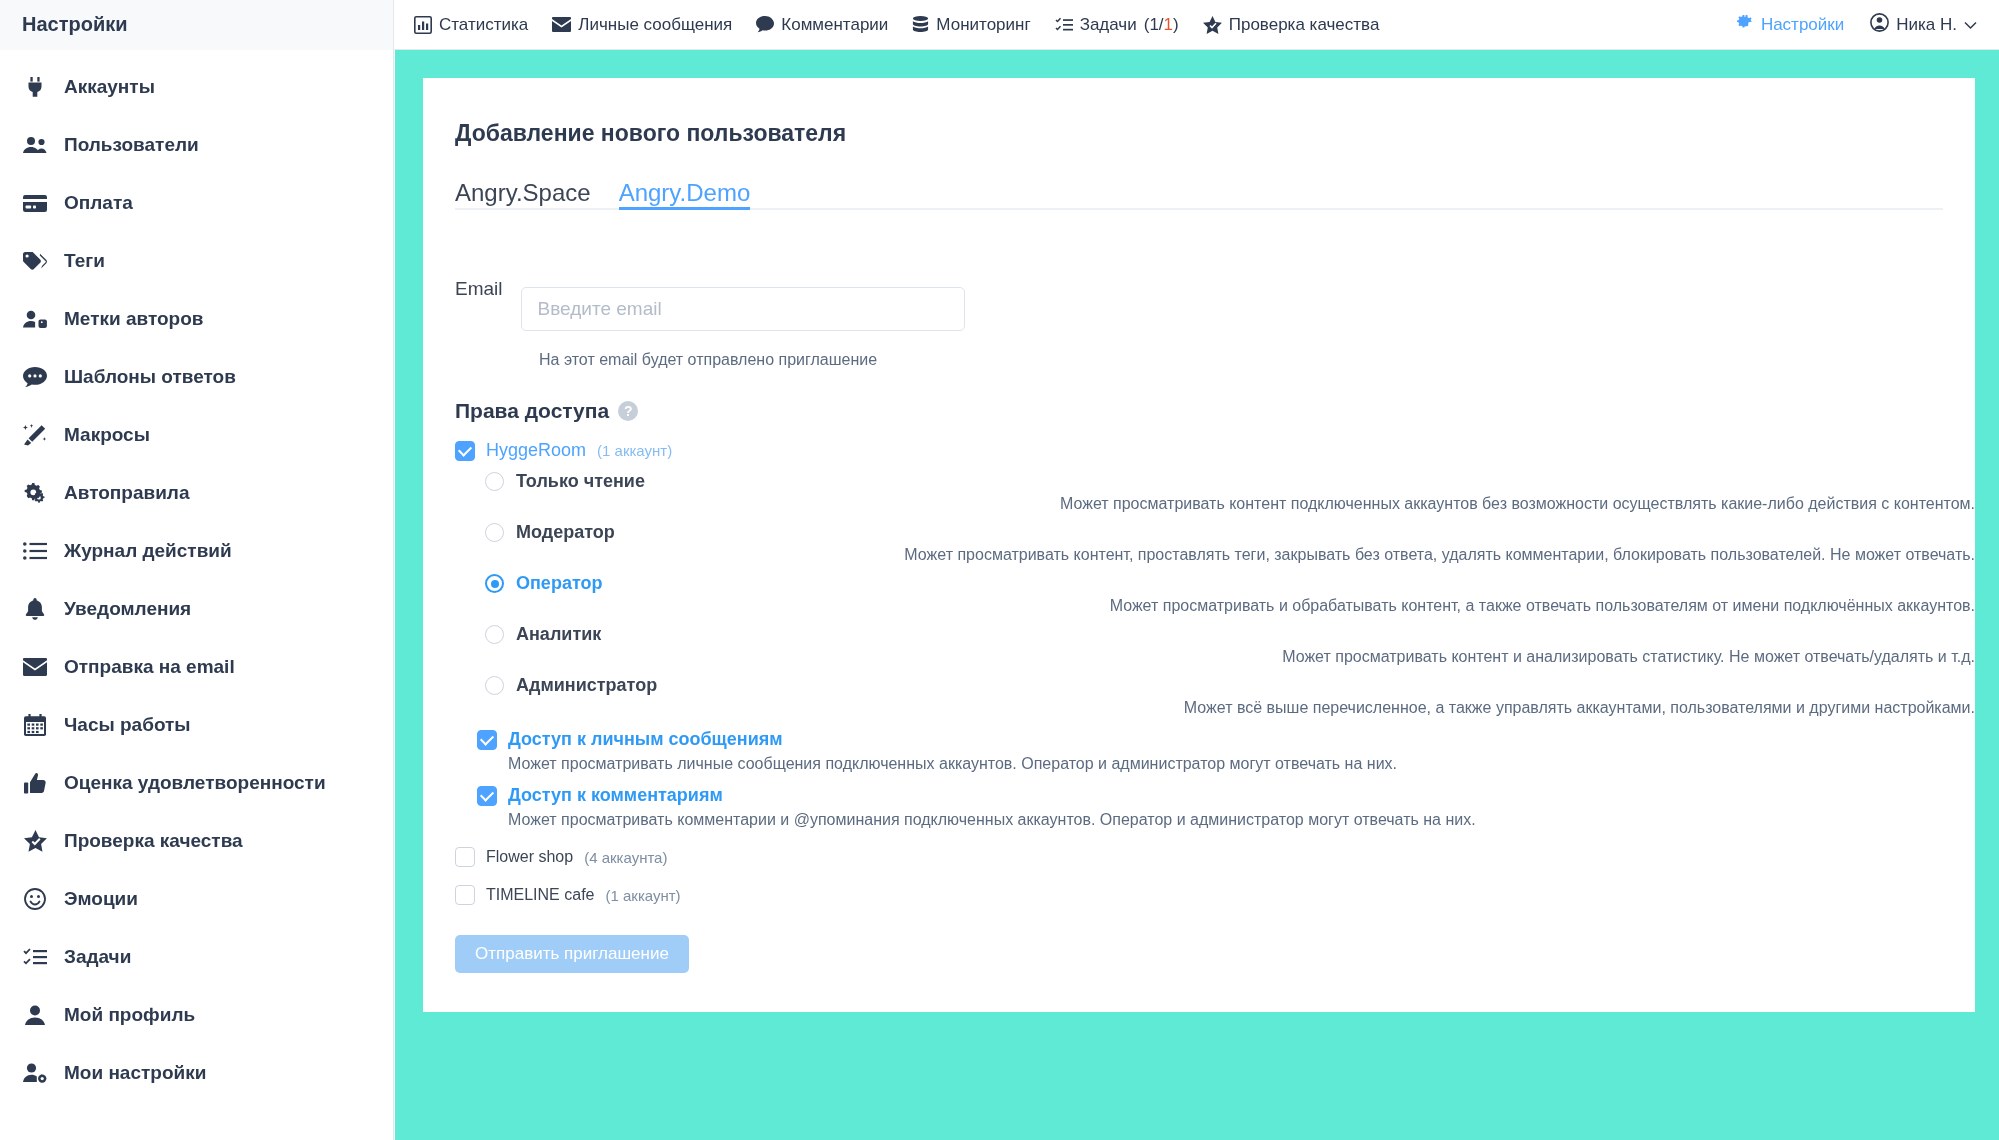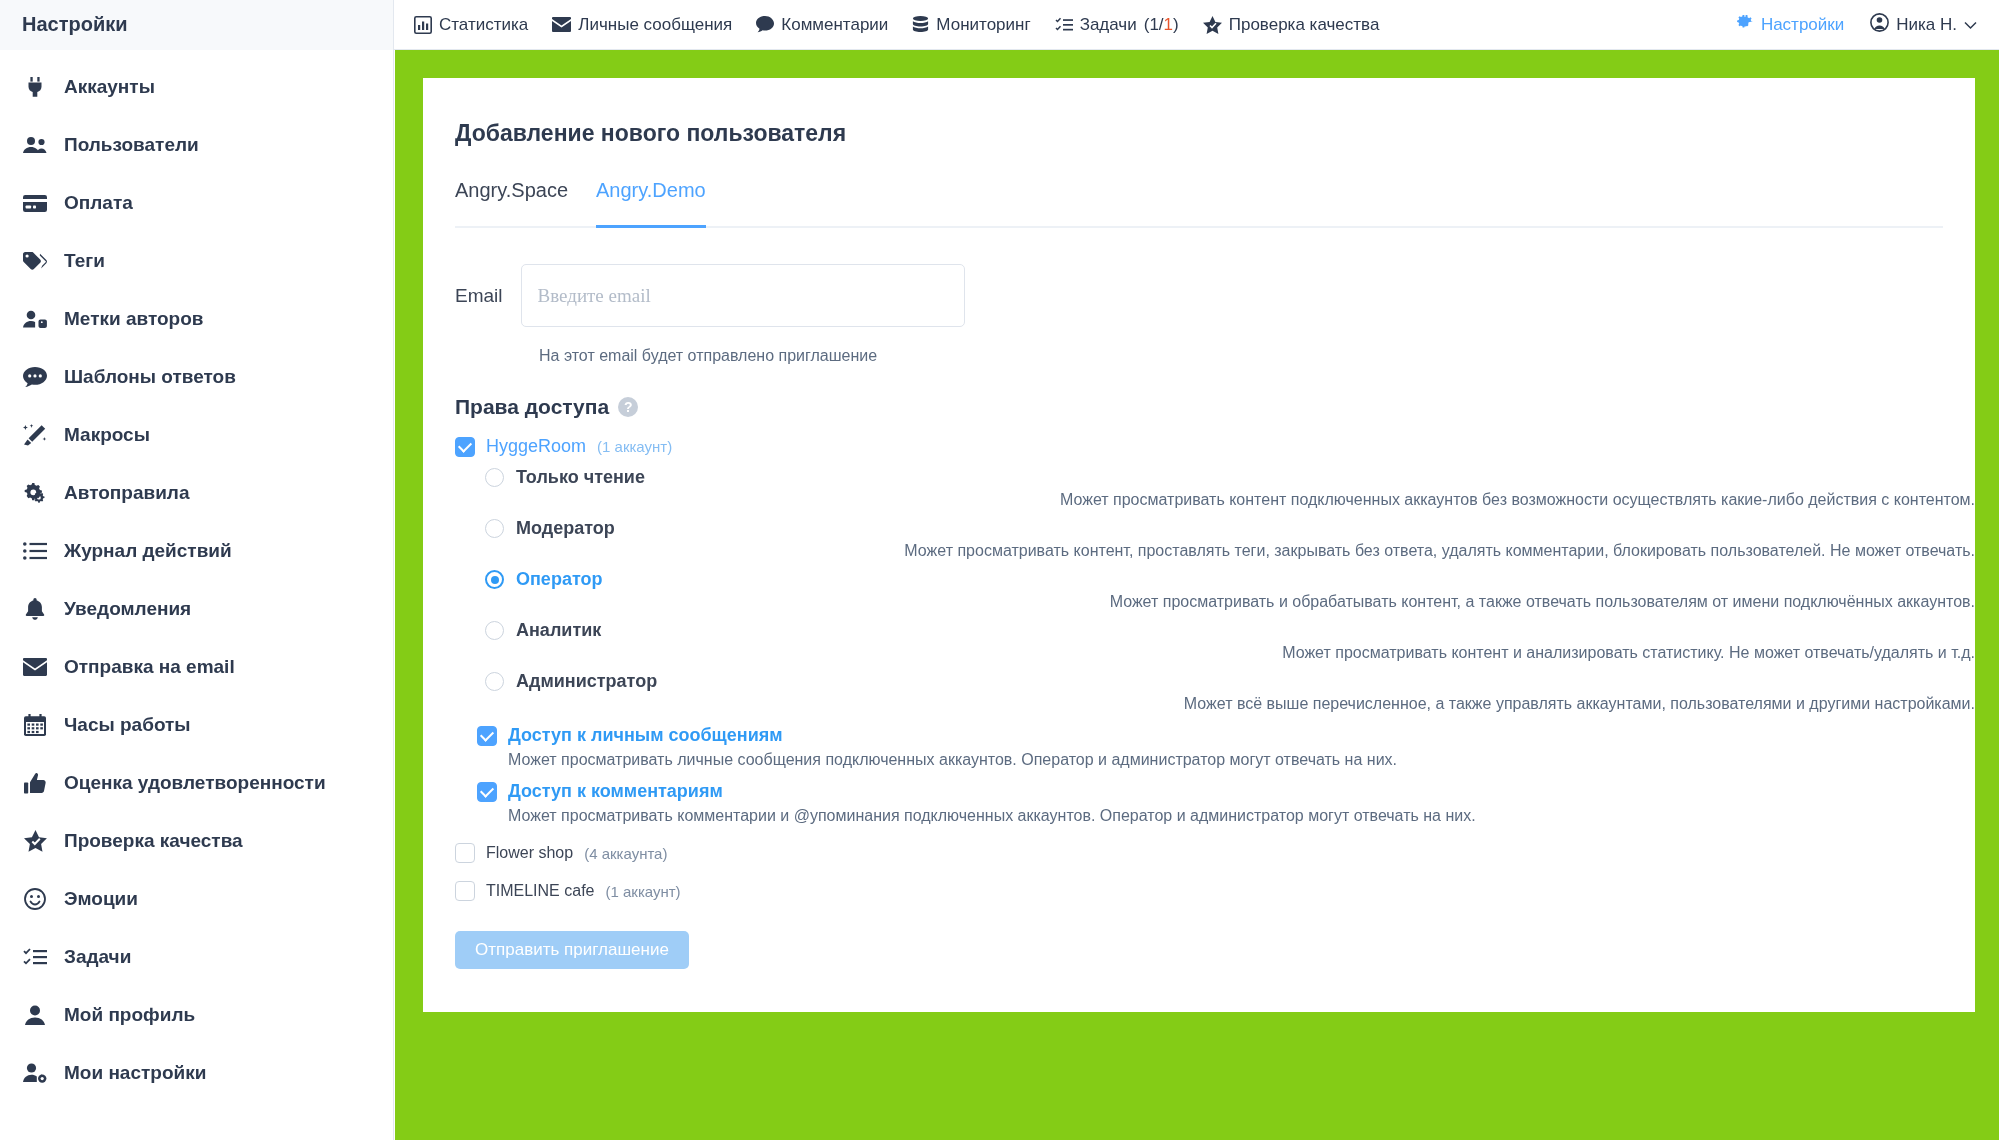--- a/index.html
+++ b/index.html
@@ -68,61 +68,61 @@
   }
   .side-item .ico {
     width: 26px; display: flex; justify-content: center; align-items: center;
     color: #2e3a4f; flex: 0 0 26px;
   }
 
   
   .main {
     position: absolute; top: 50px; left: 395px;
     width: 1604px; height: 1090px;
-    background: #84cc16;
+    background: #5eead4;
   }
   .panel {
     position: absolute; left: 28px; top: 28px;
     width: 1552px; height: 934px;
     background: #ffffff;
   }
   .panel-inner { padding: 42px 0 0 32px; }
 
   .page-title {
     font-size: 23px; font-weight: bold; color: #2e3a4f;
     margin-bottom: 32px;
   }
 
   .tabs {
     display: flex; gap: 28px;
     border-bottom: 2px solid #edf1f6;
     width: 1488px;
   }
   .tab {
-    font-size: 20px; color: #3c4556;
-    padding-bottom: 23px;
+    font-size: 24px; color: #3c4556;
+    padding-bottom: 0;
     cursor: pointer;
     border-bottom: 3px solid transparent;
     margin-bottom: -2px;
   }
   .tab.active { color: #4da3ff; border-bottom-color: #4da3ff; }
 
   
   .email-row {
     display: flex; align-items: center; gap: 18px;
     margin-top: 36px;
   }
   .email-label { font-size: 19px; color: #3c4556; }
   .email-input {
-    width: 444px; height: 63px;
+    width: 444px; height: 44px;
     border: 1px solid #dfe4ec; border-radius: 5px;
     padding: 0 16px;
     font-size: 19px; color: #3c4556;
-    font-family: Liberation Serif, serif;
-    outline: none; background: #fff;
+    font-family: Liberation Sans, sans-serif;
+    outline: none; background: #fff; margin-top: 41px;
   }
   .email-input::placeholder { color: #b3bcc9; }
   .email-hint {
     margin-left: 84px; margin-top: 20px;
     font-size: 16px; color: #5c6b80;
   }
 
   
   .rights-head {
     display: flex; align-items: center; gap: 9px;

